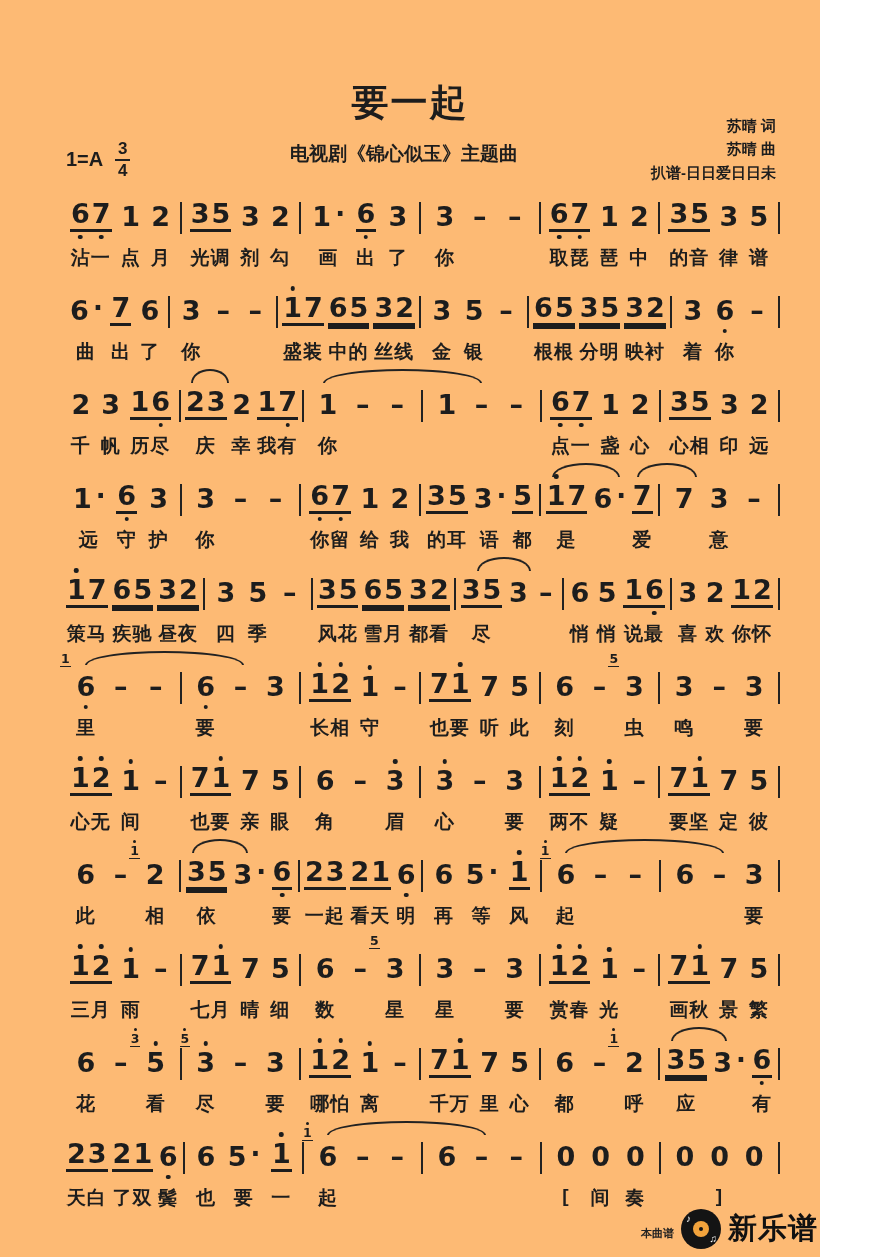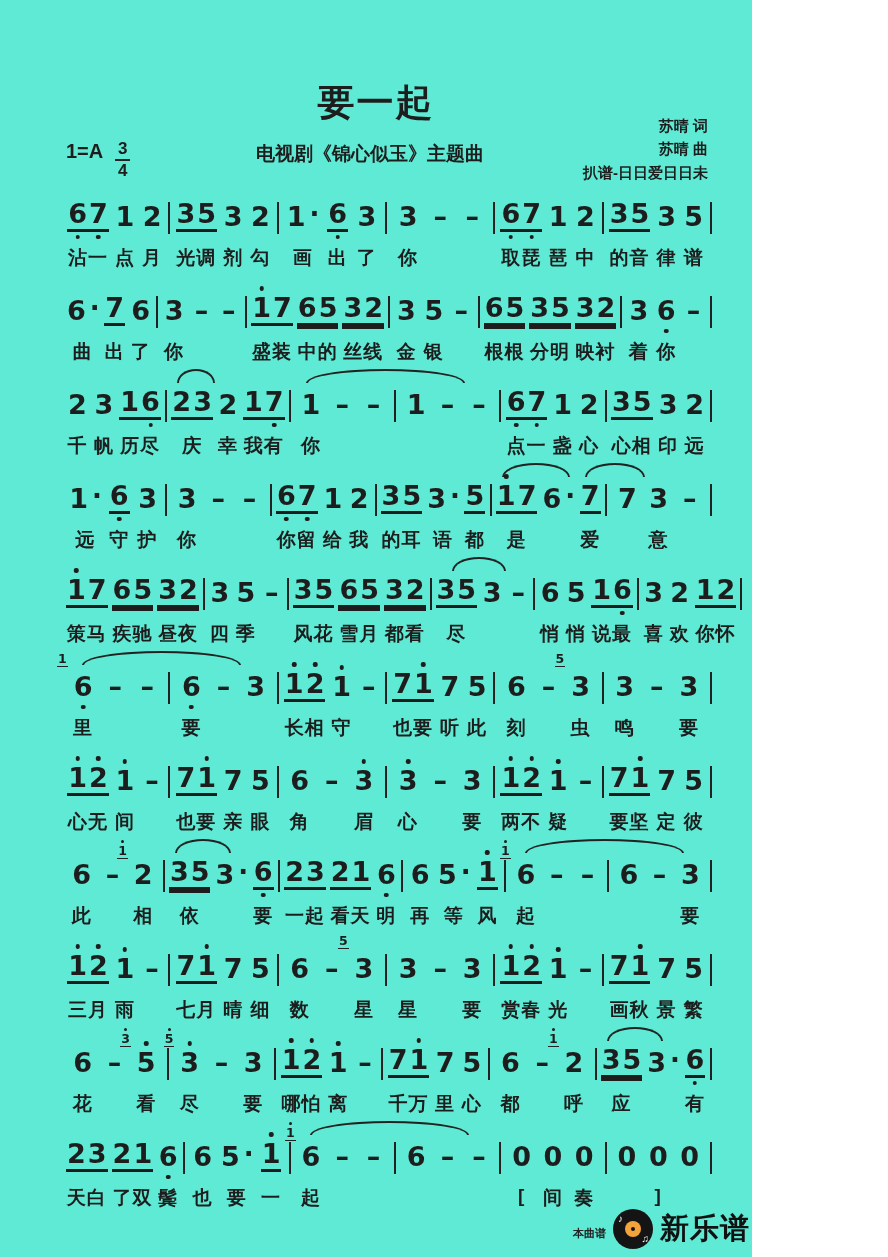--- a/index.html
+++ b/index.html
@@ -1,25 +1,25 @@
 <!DOCTYPE html>
 <html><head>
 <meta charset="utf-8">
 <style>
   html,body{margin:0;padding:0;background:#fff;}
-  .page{width:752px;height:1257px;position:relative;background:#5eead4;overflow:hidden;
+  .page{width:820px;height:1257px;position:relative;background:#fdba74;overflow:hidden;
         font-family:"Liberation Sans",sans-serif;color:#222;}
   
   .header{position:relative;height:196px;}
   .title{position:absolute;top:78px;left:0;right:0;text-align:center;margin:0;
          font-size:37px;font-weight:800;letter-spacing:2px;color:#1d1d1d;}
   .subtitle{position:absolute;top:141px;left:0;right:12px;text-align:center;
             font-size:19px;font-weight:700;color:#1d1d1d;}
   .keysig{position:absolute;top:140px;left:66px;font-size:20px;font-weight:600;
-          display:flex;align-items:flex-start;color:#1d1d1d;}
+          display:flex;align-items:center;color:#1d1d1d;}
   .frac{display:inline-block;text-align:center;margin-left:12px;font-size:17px;
         font-weight:800;line-height:1.05;}
   .frac b{display:block;}
   .frac i{display:block;height:2px;background:#222;width:15px;margin:1px auto;}
   .credits{position:absolute;top:114px;right:44px;text-align:right;font-size:15px;
            line-height:1.55;color:#1d1d1d;font-weight:700;}
   
   .score{padding:0 40px 0 62px;}
   .score-line{display:flex;align-items:flex-start;height:94px;}
   .measure{flex:1;display:flex;justify-content:space-evenly;align-items:flex-start;padding:0 2px;}

